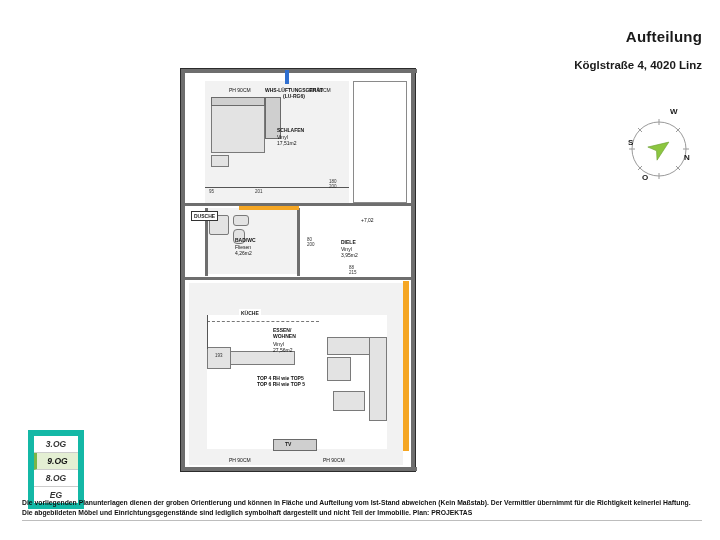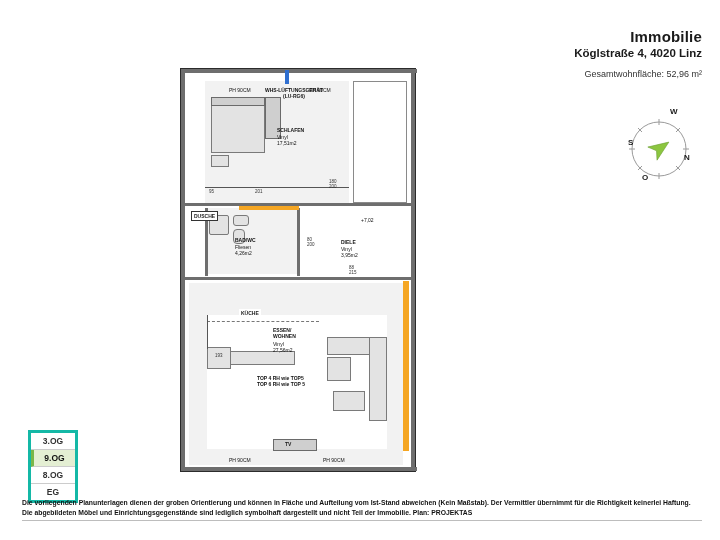--- a/index.html
+++ b/index.html
@@ -32,21 +32,21 @@
   }
   .header .subtitle {
     font-size: 14px;
     font-weight: bold;
     line-height: 20px;
     margin-top: 1px;
   }
   .header .address {
     font-size: 11.5px;
     font-weight: bold;
-    margin-top: 0;
+    margin-top: 12px;
     line-height: 14px;
   }
   .header .area {
     font-size: 9px;
     margin-top: 8px;
     color: #333;
     line-height: 12px;
   }
 
   
@@ -115,25 +115,26 @@
   }
   .accent-bar { position: absolute; background: #f5a623; }
   .blue-bar   { position: absolute; background: #2f6fd0; }
 
   
   .floors {
     position: absolute;
     left: 28px;
     top: 430px;
     width: 44px;
-    border: 3px solid #14b8a6;
+    border: 6px solid #14b8a6;
     background: #f97316;
     font-size: 8.5px;
     font-weight: bold;
     text-align: center;
+    font-style: italic;
   }
   .floor-item {
     padding: 3px 0;
     border-bottom: 1px solid #ccc;
     color: #333;
     background: #fff;
   }
   .floor-item:last-child { border-bottom: none; }
   .floor-item.active {
     background: #e4efd3;
@@ -158,23 +159,22 @@
     right: 18px;
     top: 520px;
     height: 1px;
     background: #bdbdbd;
   }
 </style>
 </head>
 <body>
 
 <div class="header">
-  <div class="title">Immobilie</div>
+  <div class="title">Aufteilung</div>
   <div class="address">Köglstraße 4, 4020 Linz</div>
-  <div class="area">Gesamtwohnfläche: 52,96 m²</div>
 </div>
 
 <div class="compass">
   <svg width="78" height="78" viewBox="0 0 78 78">
     <circle cx="39" cy="39" r="27" fill="none" stroke="#9a9a9a" stroke-width="1"></circle>
     <g stroke="#9a9a9a" stroke-width="1">
       <line x1="39" y1="9" x2="39" y2="15"></line>
       <line x1="39" y1="63" x2="39" y2="69"></line>
       <line x1="9" y1="39" x2="15" y2="39"></line>
       <line x1="63" y1="39" x2="69" y2="39"></line>

